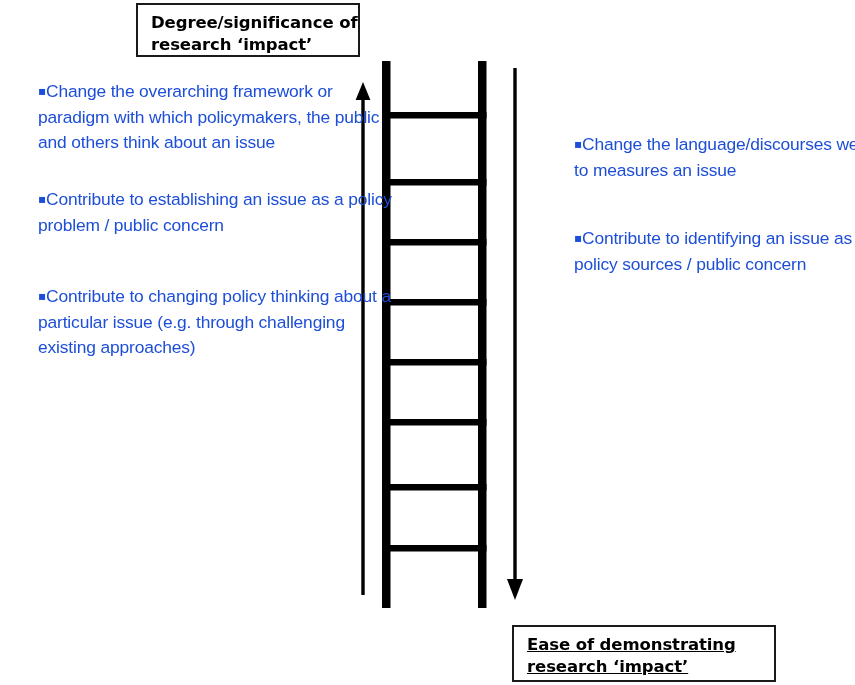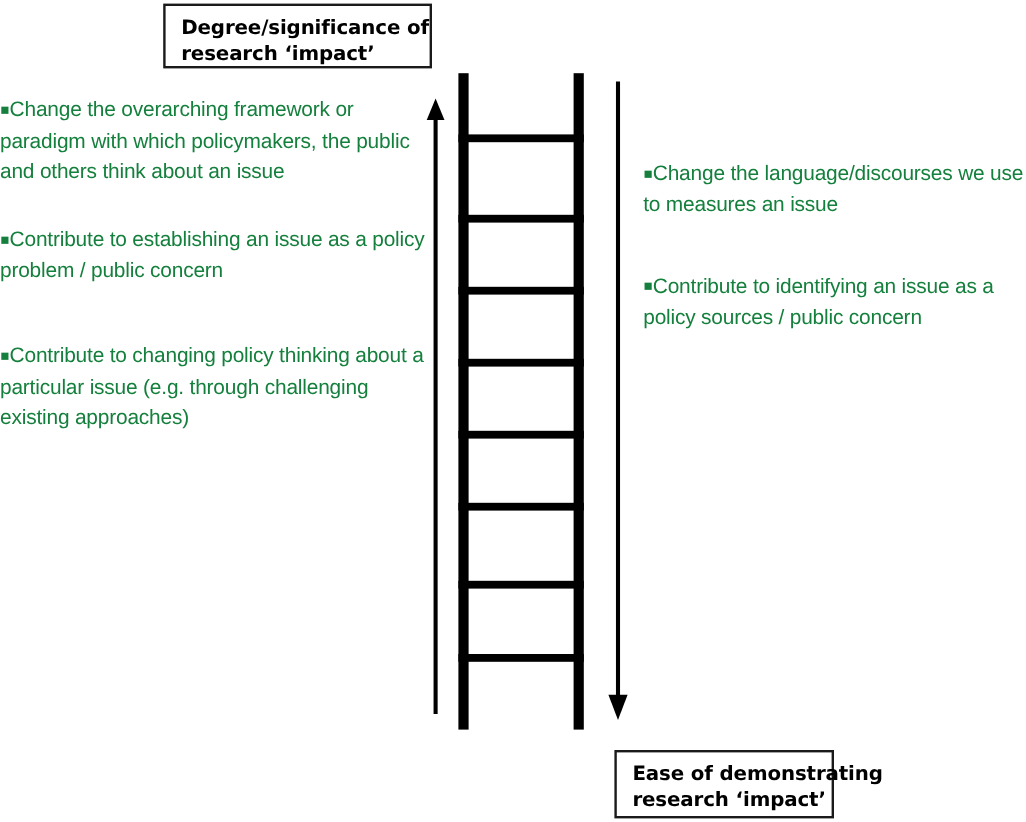--- a/index.html
+++ b/index.html
@@ -28,29 +28,30 @@
   .caption-box .cap-line {
     font-family: "DejaVu Sans", sans-serif;
     font-weight: 700;
     font-size: 16.5px;
     line-height: 22px;
     letter-spacing: -0.1px;
     white-space: nowrap;
   }
 
   #box-degree  { left: 136px; top: 3px;   width: 224px; height: 54px; }
-  #box-ease    { left: 512px; top: 625px; width: 183px; height: 57px; }
+  #box-ease    { left: 512px; top: 625px; width: 264px; height: 57px; text-decoration: underline; }
 
   
   .bullet-block {
     position: absolute;
     font-size: 17.4px;
     line-height: 25.6px;
     letter-spacing: -0.15px;
-    color: #15803d;
+    color: #1d4ed8;
+    margin-left: 38px;
   }
   .bullet-block .sq {
     font-family: "DejaVu Sans", sans-serif;
     font-size: 12px;
     vertical-align: 2px;
     margin-right: 0px;
   }
 
   .left-col  { left: 0px;   width: 356px; }
   .right-col { left: 536px; width: 319px; }

